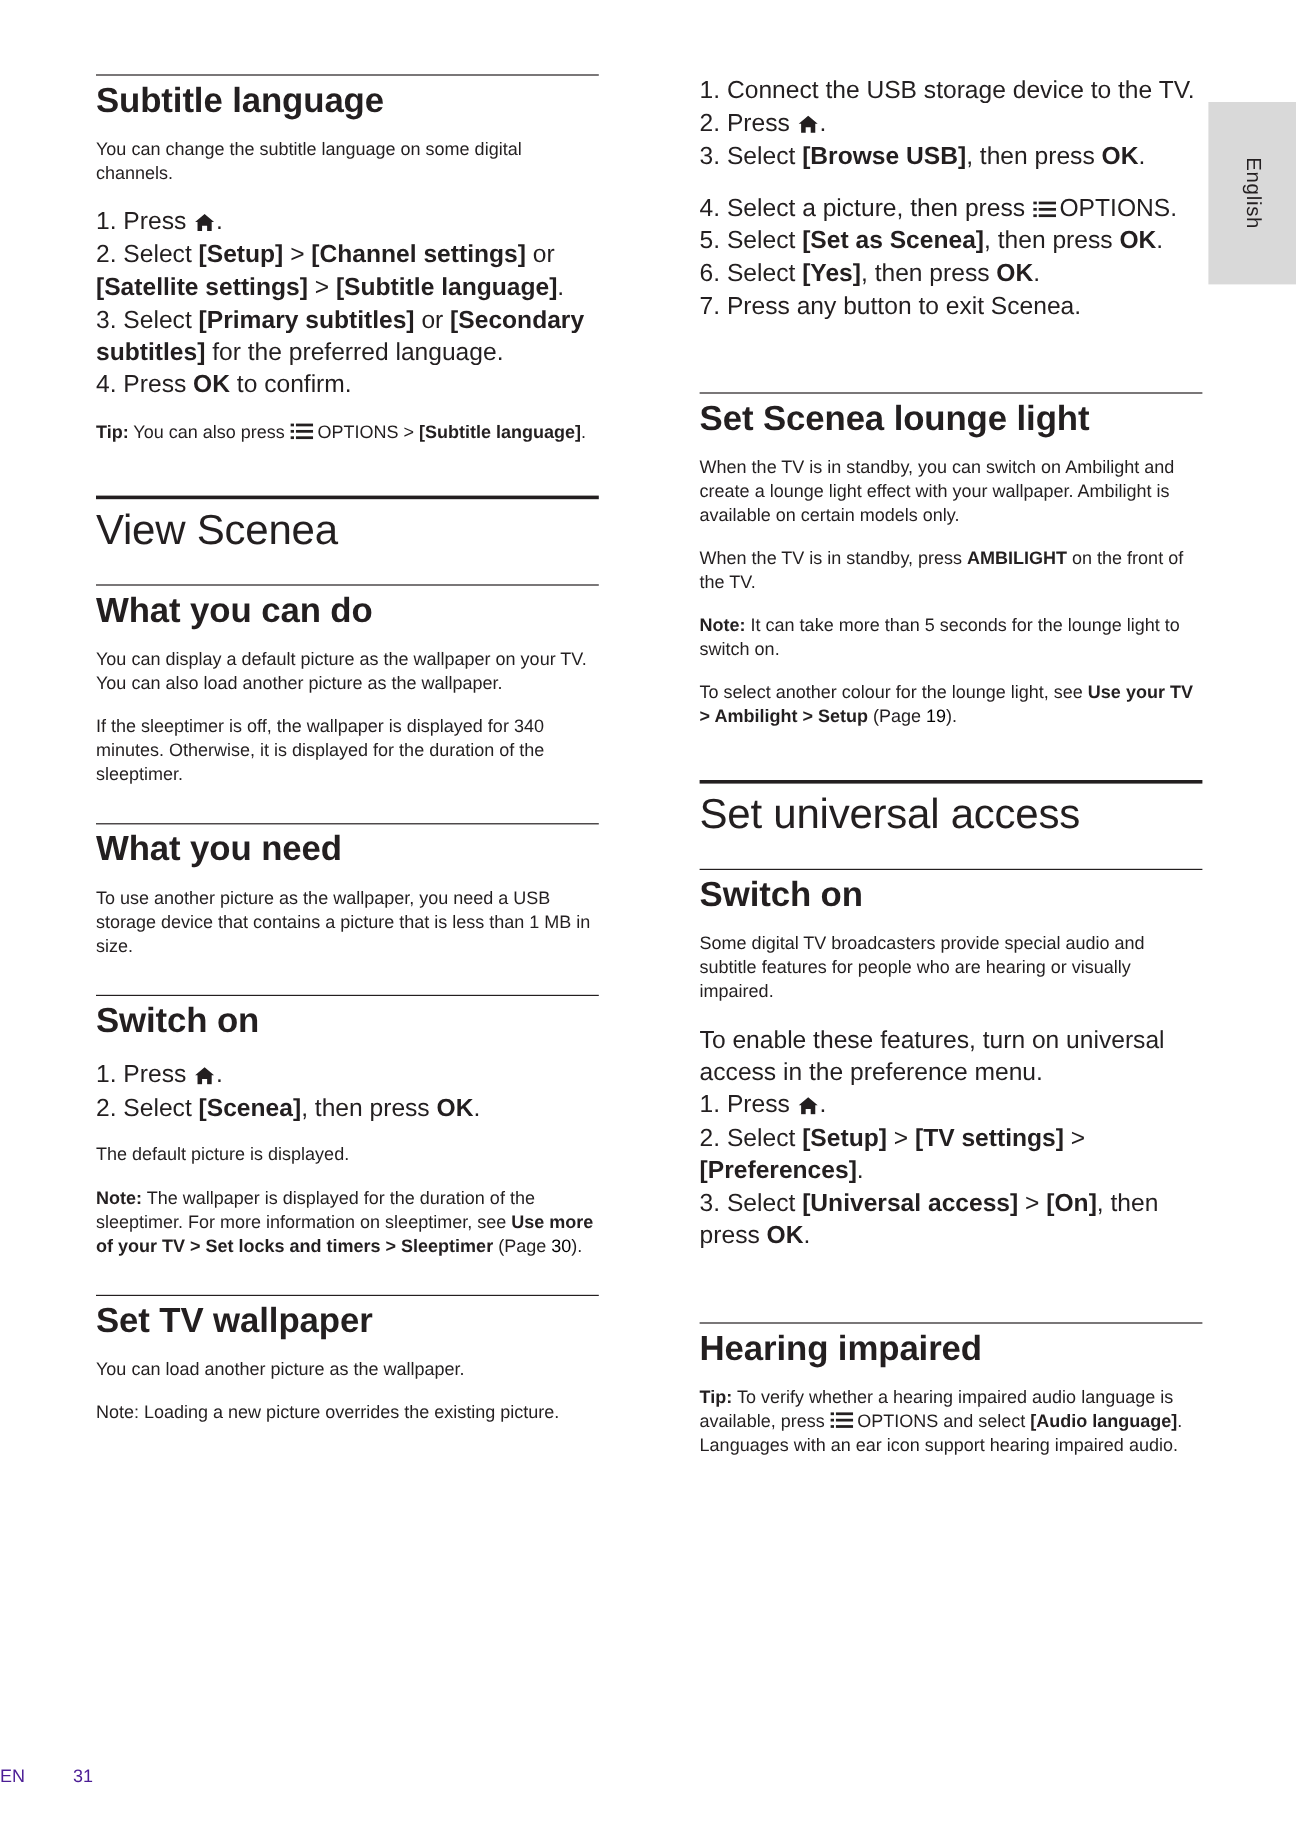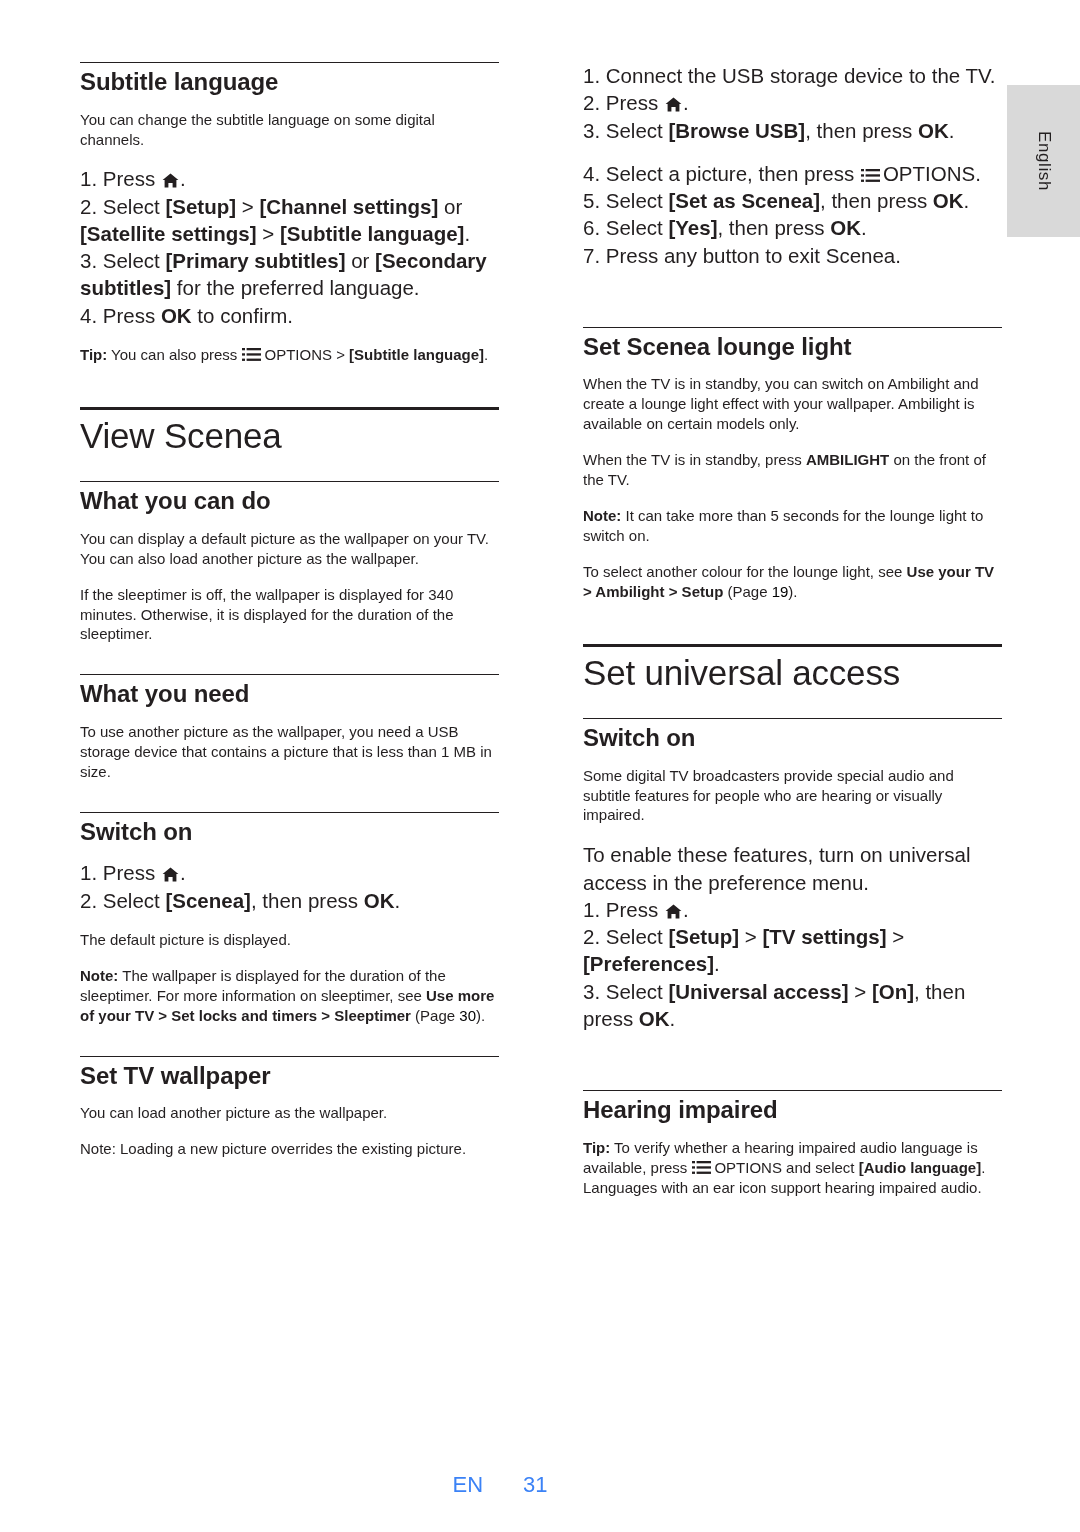--- a/index.html
+++ b/index.html
@@ -68,21 +68,21 @@
 
   
   h1.chapter {
     font-size: 35px;
     font-weight: normal;
     line-height: 1.12;
     margin: 6px 0 26px 0;
     letter-spacing: -0.2px;
   }
   h2.section {
-    font-size: 24px;
+    font-size: 29px;
     font-weight: bold;
     line-height: 1.15;
     margin: 4px 0 14px 0;
     letter-spacing: -0.1px;
   }
 
   
   p.body {
     font-size: 15px;
     line-height: 1.33;
@@ -120,23 +120,23 @@
     margin: 0 3px 0 1px;
   }
   .icon-options svg { display: block; }
 
   
   .footer {
     position: absolute;
     left: 0;
     top: 1472px;
     width: 1000px;
-    text-align: center;
-    font-size: 22px;
-    color: #3b82f6;
+    text-align: left;
+    font-size: 15px;
+    color: #4c1d95;
   }
   .footer .en   { margin-right: 40px; }
 </style>
 </head>
 <body>
 
 <div class="page">
 
   <div class="col col-left">
 

